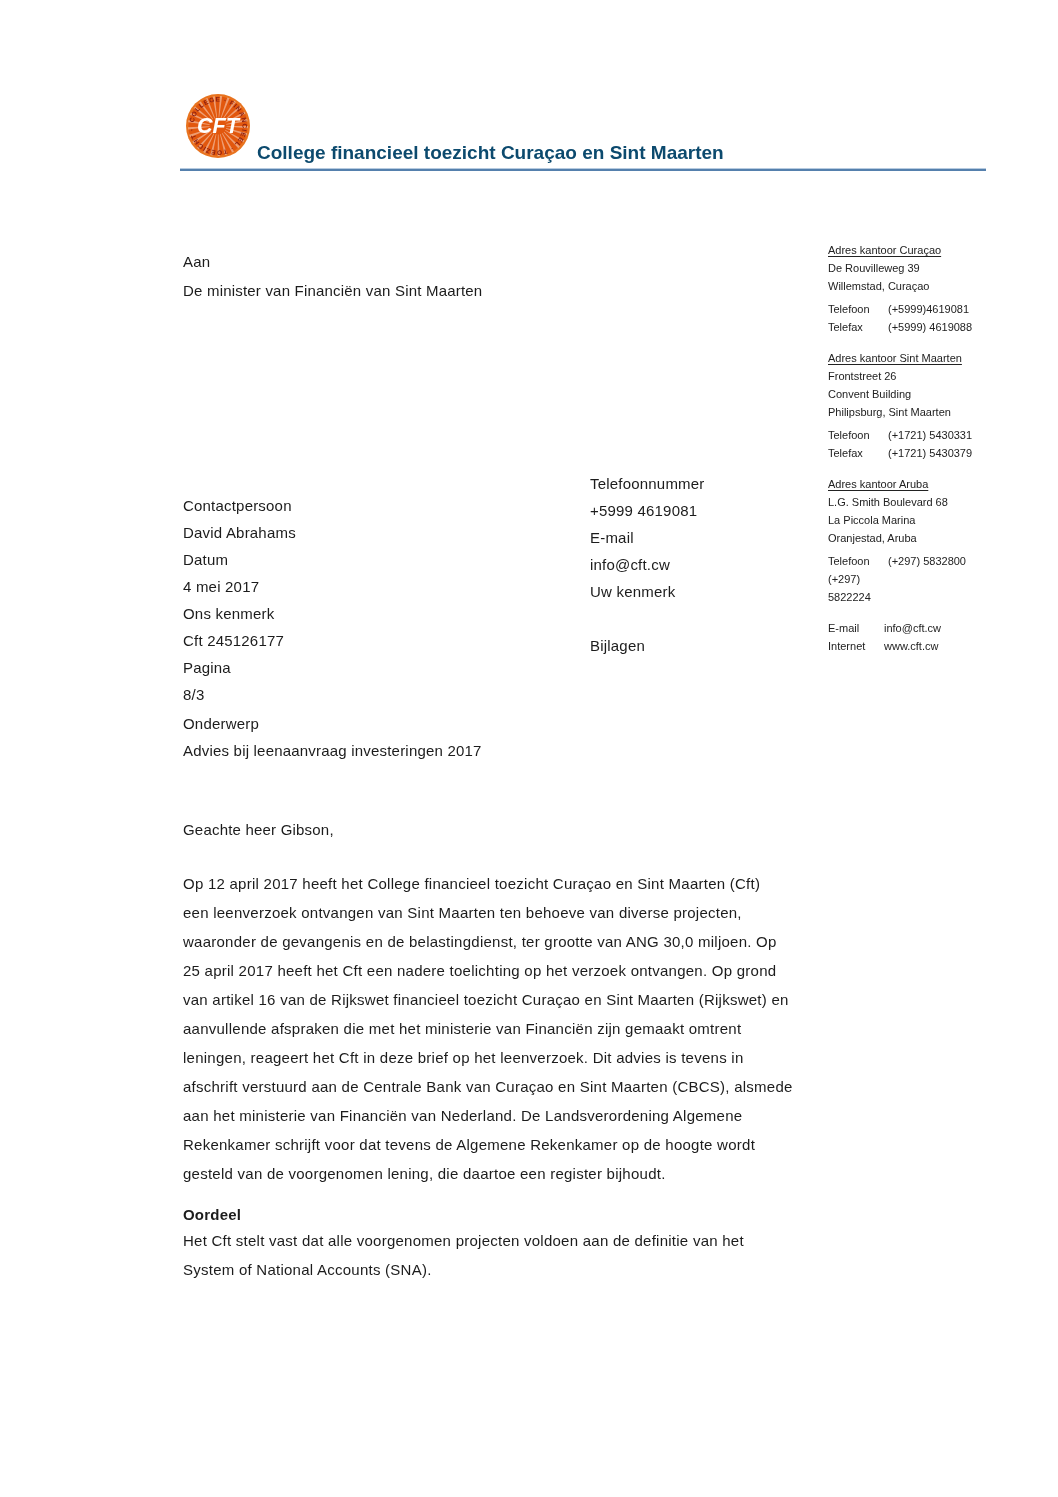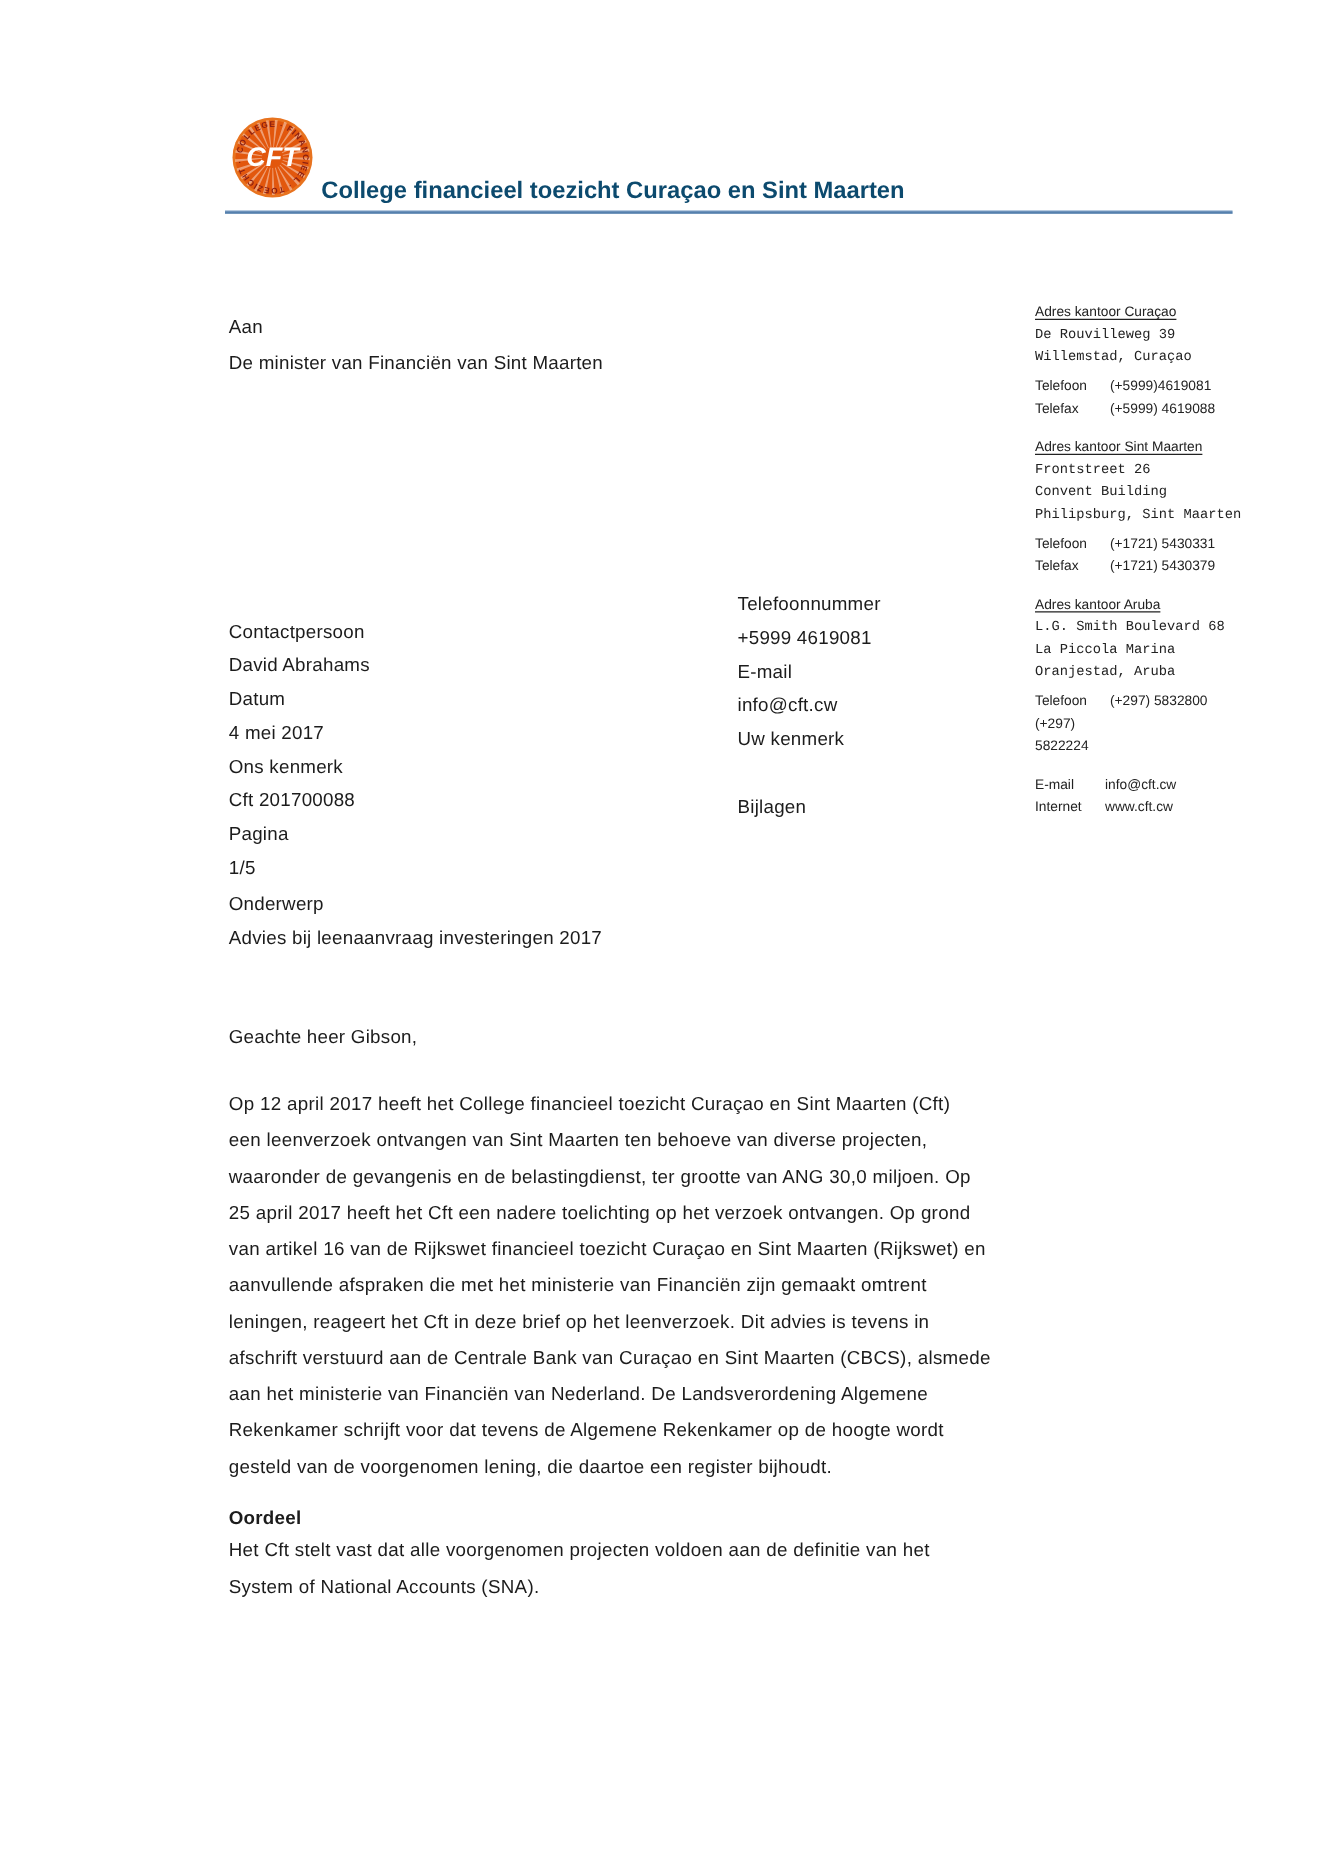--- a/index.html
+++ b/index.html
@@ -15,21 +15,21 @@
   .org-title{left:257px;top:142px;font-size:19px;font-weight:bold;color:#0c4a6e;letter-spacing:0px;white-space:nowrap;}
   .header-rule{left:180px;top:168px;width:806px;height:1px;background:#b7cbe0;border-bottom:2px solid #5580ad;}
 
   
   .recipient{left:183px;top:247px;font-size:15px;line-height:29px;letter-spacing:0.2px;}
 
   
   .sidebar{left:828px;top:241px;width:222px;font-size:11px;line-height:18px;color:#222;}
   .office{margin-bottom:13px;}
   .office-heading{text-decoration:underline;text-underline-offset:2px;}
-  .addr-lines{white-space:pre-line;font-family:Liberation Mono, monospace;}
+  .addr-lines{white-space:pre-line;}
   .contact-group{margin-top:5px;}
   .c-row{display:flex;}
   .c-row .lbl{width:60px;flex:0 0 60px;}
   .net-group{margin-top:13px;}
   .net-group .lbl{width:56px;flex:0 0 56px;}
 
   
   .meta-col{font-size:15px;letter-spacing:0.2px;}
   .meta-left{left:183px;top:470px;margin-top:22px;}
   .meta-right{left:590px;top:470px;}
@@ -133,23 +133,23 @@
     </div>
   </div>
 </div>
 
 <div class="abs meta-col meta-left">
   <div class="meta-line">Contactpersoon</div>
   <div class="meta-line">David Abrahams</div>
   <div class="meta-line">Datum</div>
   <div class="meta-line">4 mei 2017</div>
   <div class="meta-line">Ons kenmerk</div>
-  <div class="meta-line">Cft 201700088</div>
+  <div class="meta-line">Cft 245126177</div>
   <div class="meta-line">Pagina</div>
-  <div class="meta-line">1/5</div>
+  <div class="meta-line">8/3</div>
 </div>
 
 <div class="abs meta-col meta-right">
   <div class="meta-line">Telefoonnummer</div>
   <div class="meta-line">+5999 4619081</div>
   <div class="meta-line">E-mail</div>
   <div class="meta-line">info@cft.cw</div>
   <div class="meta-line">Uw kenmerk</div>
   <div class="meta-line"></div>
   <div class="meta-line">Bijlagen</div>

